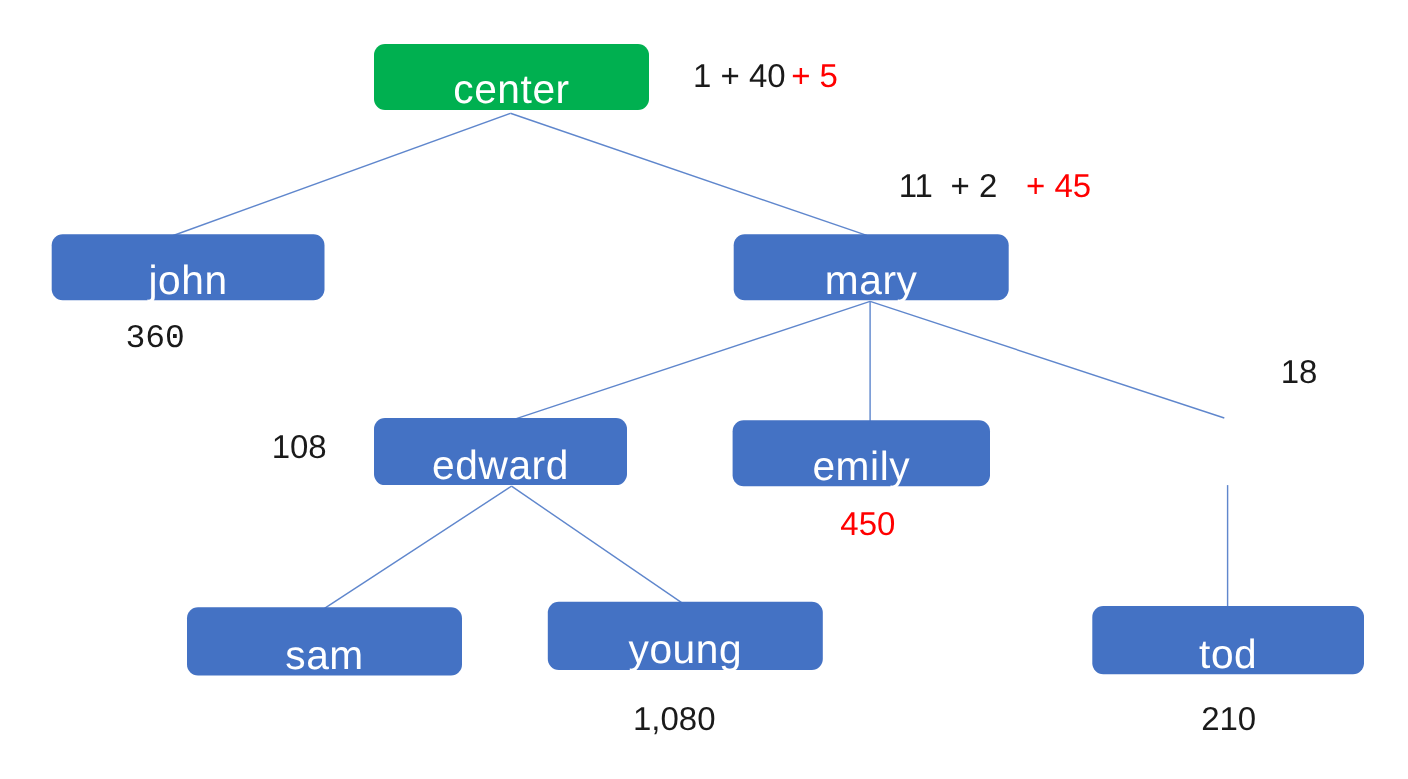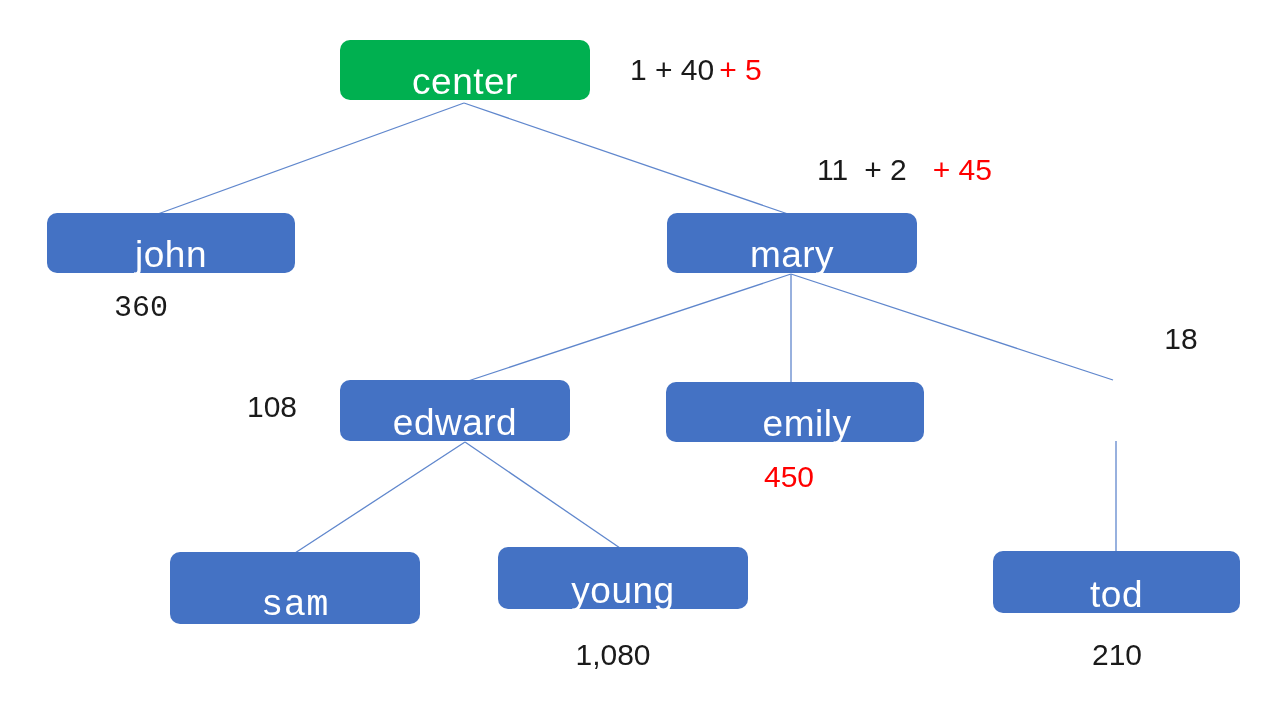--- a/index.html
+++ b/index.html
@@ -36,23 +36,23 @@
     line-height: 1;
   }
   .node.blue  { background: #4472C4; }
   .node.green { background: #00B050; }
 
   
   .n-center { left: 340px; top: 40px;  width: 250px; height: 60px; }
   .n-john   { left: 27px;  top: 213px; width: 248px; height: 60px; margin-left: 20px; }
   .n-mary   { left: 667px; top: 213px; width: 250px; height: 60px; }
   .n-edward { left: 340px; top: 380px; width: 230px; height: 61px; }
-  .n-emily  { left: 666px; top: 382px; width: 234px; height: 60px; padding-left: 24px; }
+  .n-emily  { left: 666px; top: 382px; width: 234px; height: 60px; }
   .n-jaimie { left: 992px; top: 379px; width: 248px; height: 61px; }
-  .n-sam    { left: 170px; top: 552px; width: 250px; height: 72px; font-family: Liberation Mono, monospace; }
+  .n-sam    { left: 170px; top: 552px; width: 250px; height: 62px; }
   .n-young  { left: 498px; top: 547px; width: 250px; height: 62px; }
   .n-tod    { left: 993px; top: 551px; width: 247px; height: 62px; }
 
   .annot {
     position: absolute;
     z-index: 2;
     font-size: 30px;
     color: #1a1a1a;
     line-height: 1.1;
     white-space: nowrap;

